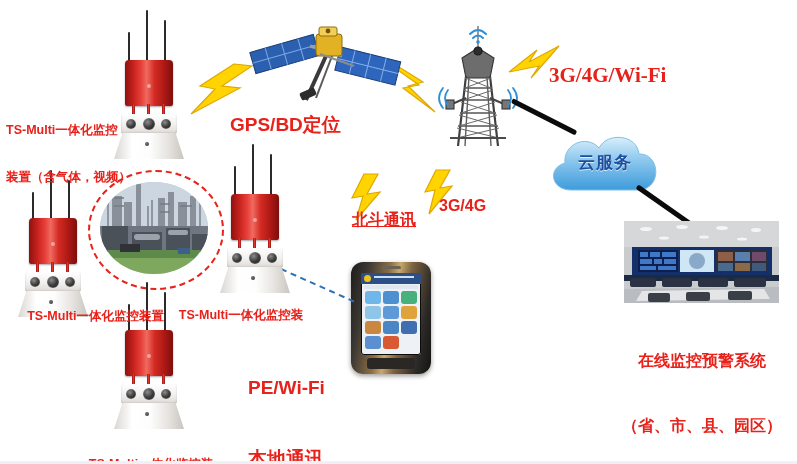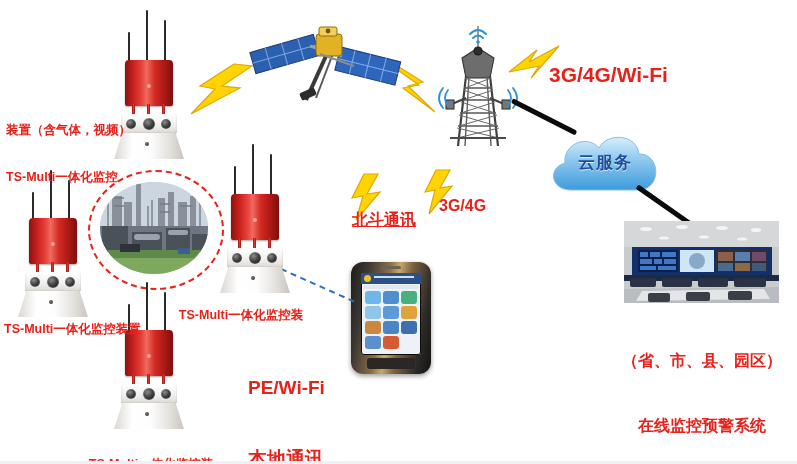--- a/index.html
+++ b/index.html
@@ -361,48 +361,49 @@
     <div class="dev-post" style="left:50px;top:96px;height:12px;"></div>
     <div class="dev-collar" style="left:9px;top:106px;width:56px;height:20px;"></div>
     <div class="dev-port" style="left:14px;top:111px;width:10px;height:10px;"></div>
     <div class="dev-port" style="left:31px;top:110px;width:12px;height:12px;"></div>
     <div class="dev-port" style="left:49px;top:111px;width:10px;height:10px;"></div>
     <div class="dev-cone" style="left:2px;top:125px;width:70px;height:26px;clip-path:polygon(12% 0%,88% 0%,100% 100%,0% 100%);"></div>
     <div class="dev-dot" style="left:33px;top:134px;"></div>
   </div>
 
   <div class="lbl sm" style="left:6px;top:92px;">
+    <div>TS-Multi一体化监控</div>
     <div>装置（含气体，视频）</div>
-    <div>TS-Multi一体化监控</div>
-  </div>
-
-  <div class="lbl sm" style="left:4px;top:291px;text-align:left;width:160px;">
+  </div>
+
+  <div class="lbl sm" style="left:4px;top:278px;text-align:right;width:160px;">
     <div>TS-Multi一体化监控装置</div>
   </div>
 
   <div class="lbl sm" style="left:166px;top:277px;text-align:center;width:150px;">
     <div>TS-Multi一体化监控装</div>
   </div>
 
   <div class="lbl sm" style="left:76px;top:426px;text-align:center;width:150px;">
     <div>TS-Multi一体化监控装</div>
     
   </div>
 
+  <div class="lbl lg" style="left:230px;top:113px;">GPS/BD定位</div>
 
   <div class="lbl md" style="left:352px;top:210px;text-decoration:underline;">北斗通讯</div>
 
   <div class="lbl md" style="left:439px;top:196px;text-align:right;">3G/4G</div>
 
-  <div class="lbl xl" style="left:549px;top:62px;">3G/4G/Wi-Fi</div>
+  <div class="lbl xl" style="left:549px;top:62px;font-family:Liberation Serif, serif;">3G/4G/Wi-Fi</div>
 
   <div class="lbl lg" style="left:248px;top:328px;">
     <div>PE/Wi-Fi</div>
     <div>本地通讯</div>
   </div>
 
 
   <div class="lbl md" style="left:612px;top:307px;text-align:center;width:180px;line-height:1.35;">
+    <div>在线监控预警系统</div>
     <div>（省、市、县、园区）</div>
-    <div>在线监控预警系统</div>
   </div>
 
 </div>
 
 </body></html>

